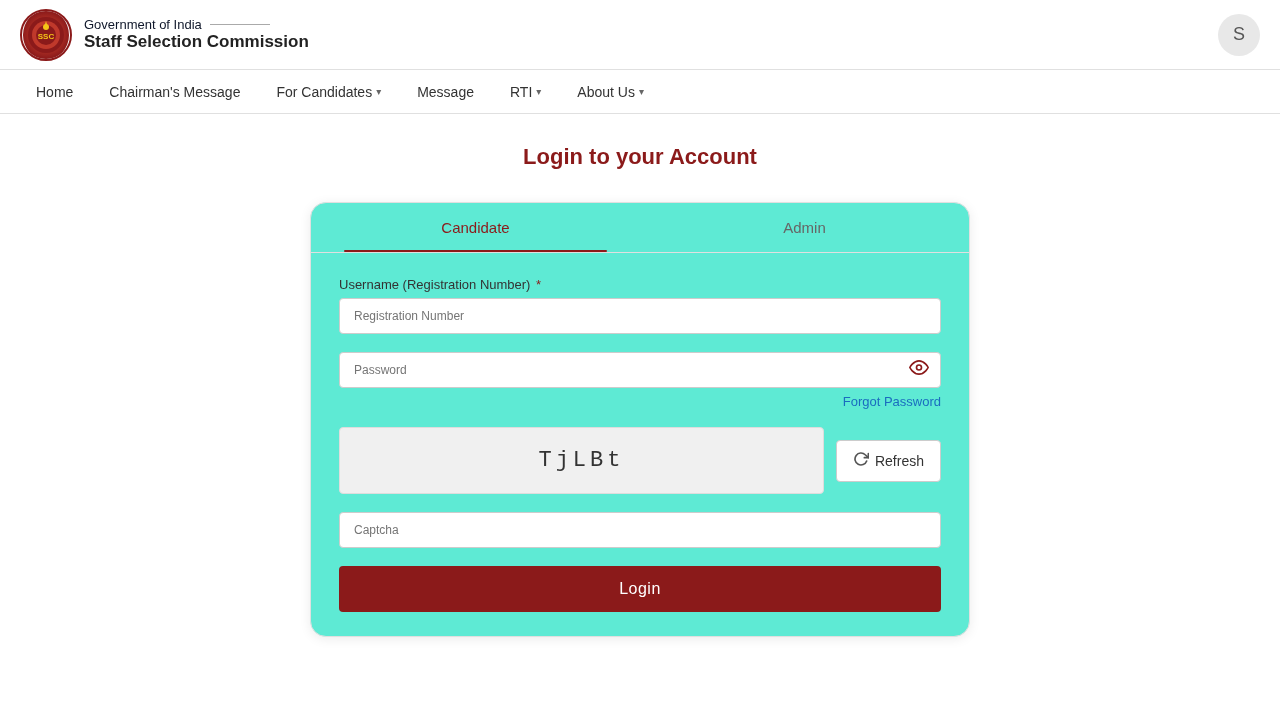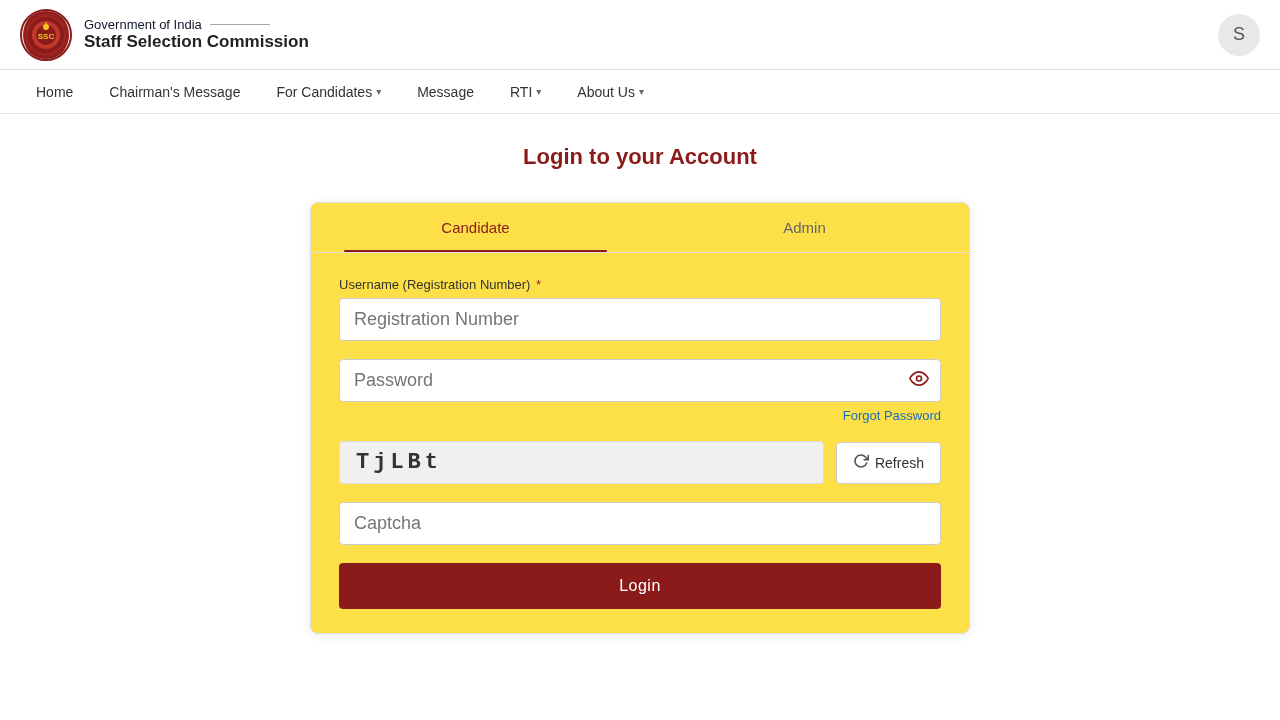--- a/index.html
+++ b/index.html
@@ -108,23 +108,23 @@
 
     .page-title {
       font-size: 22px;
       color: #8B1A1A;
       font-weight: bold;
       margin-bottom: 24px;
     }
 
     
     .login-card {
-      background: #fde047;
+      background: #5eead4;
       border: 1px solid #e0e0e0;
-      border-radius: 8px;
+      border-radius: 16px;
       width: 660px;
       padding: 0 0 24px 0;
       box-shadow: 0 2px 12px rgba(0,0,0,0.08);
     }
 
     
     .tabs {
       display: flex;
       border-bottom: 1px solid #e0e0e0;
       margin-bottom: 24px;
@@ -163,21 +163,21 @@
       margin-bottom: 6px;
       display: block;
     }
     .required { color: #8B1A1A; margin-left: 2px; }
 
     .form-input {
       width: 100%;
       padding: 10px 14px;
       border: 1px solid #ccc;
       border-radius: 4px;
-      font-size: 18px;
+      font-size: 12px;
       color: #999;
       outline: none;
       background: #fff;
     }
 
     .password-wrapper {
       position: relative;
     }
     .password-wrapper .form-input {
       padding-right: 44px;
@@ -204,30 +204,31 @@
 
     
     .captcha-row {
       display: flex;
       align-items: center;
       gap: 12px;
       margin-bottom: 18px;
     }
     .captcha-box {
       flex: 1;
-      padding: 8px 16px;
+      padding: 20px 16px;
       background: #f0f0f0;
       border: 1px solid #ddd;
       border-radius: 4px;
       font-size: 22px;
-      font-weight: bold;
+      font-weight: normal;
       font-family: 'Courier New', monospace;
       letter-spacing: 4px;
       color: #333;
       user-select: none;
+      text-align: center;
     }
     .refresh-btn {
       display: flex;
       align-items: center;
       gap: 6px;
       padding: 10px 16px;
       background: #fff;
       border: 1px solid #ccc;
       border-radius: 4px;
       cursor: pointer;

